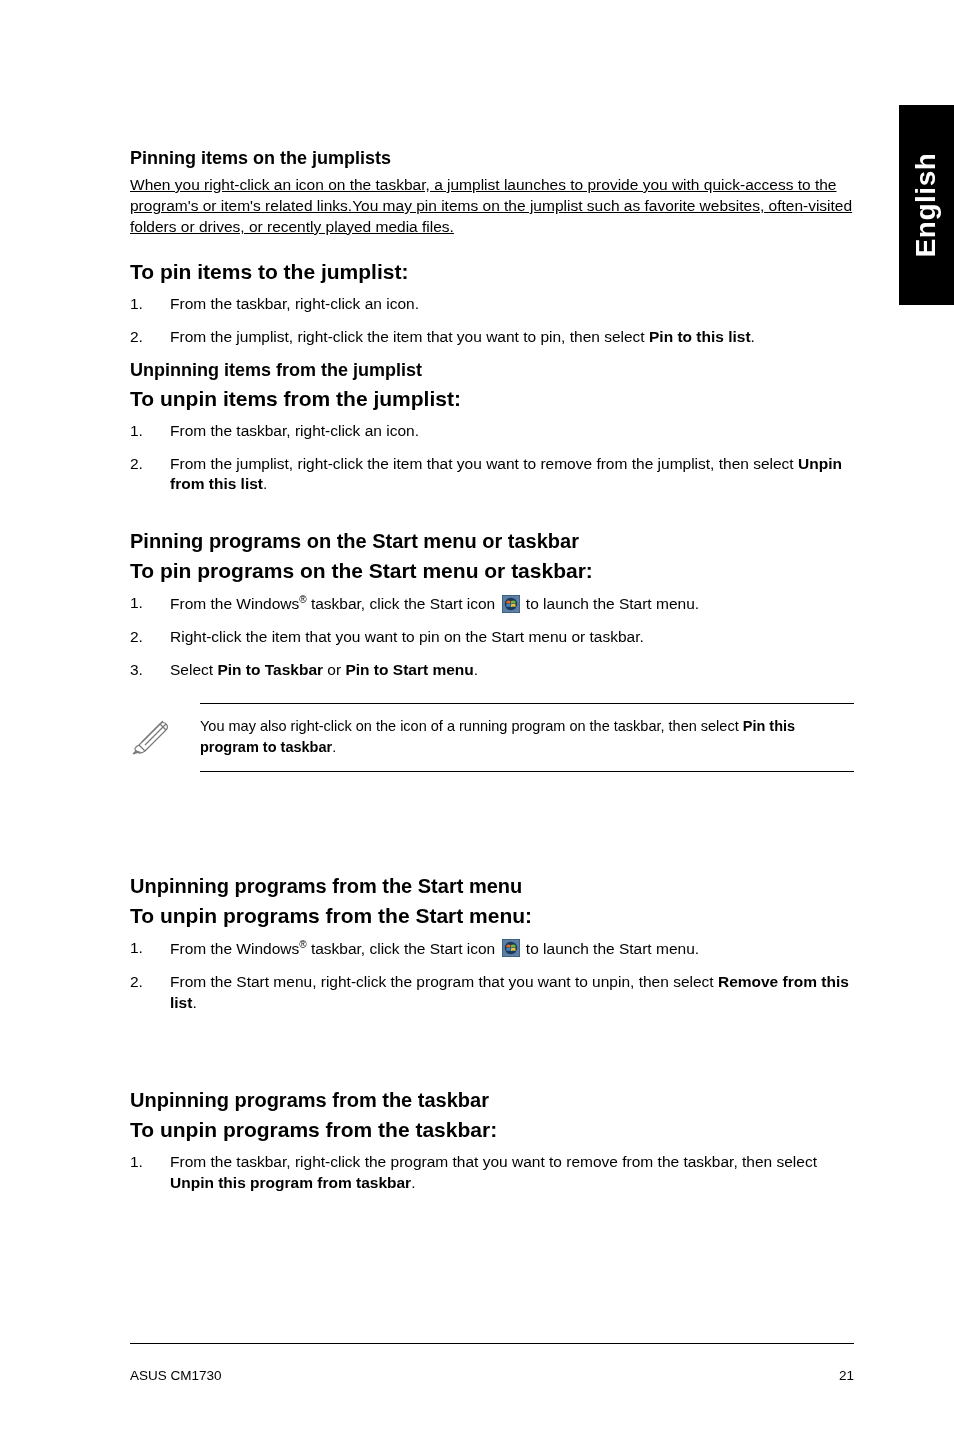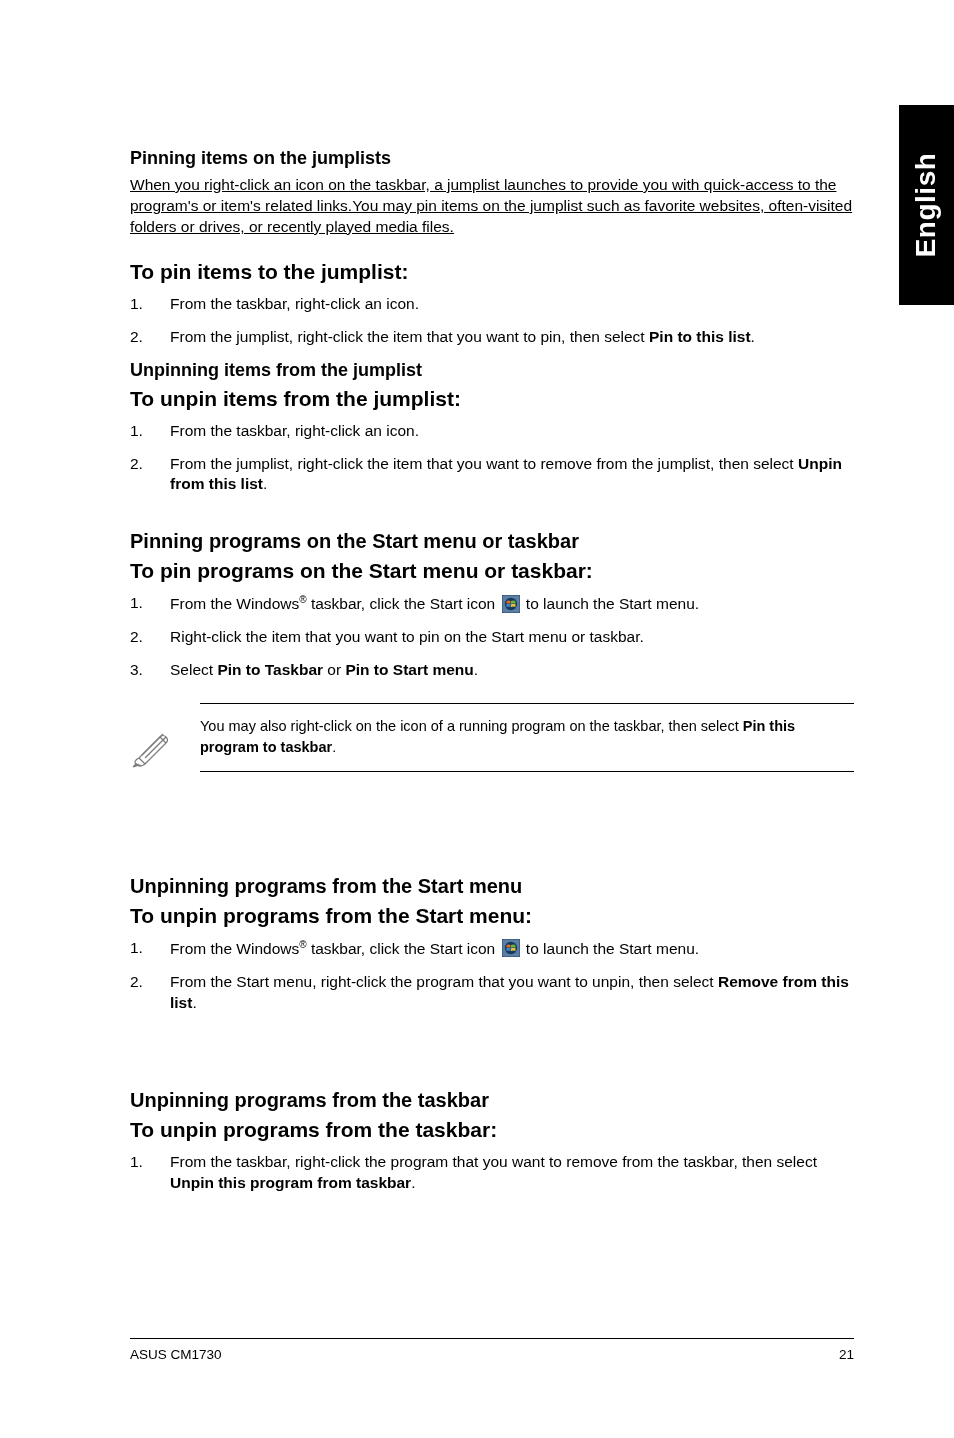--- a/index.html
+++ b/index.html
@@ -78,44 +78,44 @@
     width: 18px;
     height: 18px;
     vertical-align: -3px;
     margin: 0 2px;
   }
   .start-icon svg { width: 18px; height: 18px; display: block; }
 
   .note-box {
     margin: 22px 0 0 0;
     display: flex;
-    align-items: flex-end;
+    align-items: flex-start;
   }
   .note-icon {
     width: 70px;
     flex: 0 0 70px;
     padding-top: 10px;
   }
   .note-icon svg { width: 42px; height: 42px; }
   .note-body {
     flex: 1;
     border-top: 1px solid #000;
     border-bottom: 1px solid #000;
     padding: 12px 0 14px 0;
     font-size: 14.5px;
     line-height: 1.4;
   }
 
   .footer {
     position: absolute;
-    bottom: 76px;
+    bottom: 55px;
     left: 130px;
     right: 100px;
     border-top: 1px solid #000;
-    padding-top: 8px;
+    padding-top: 24px;
     display: flex;
     justify-content: space-between;
     font-size: 13.5px;
   }
 </style>
 </head>
 <body>
 
 <div class="page">
 

